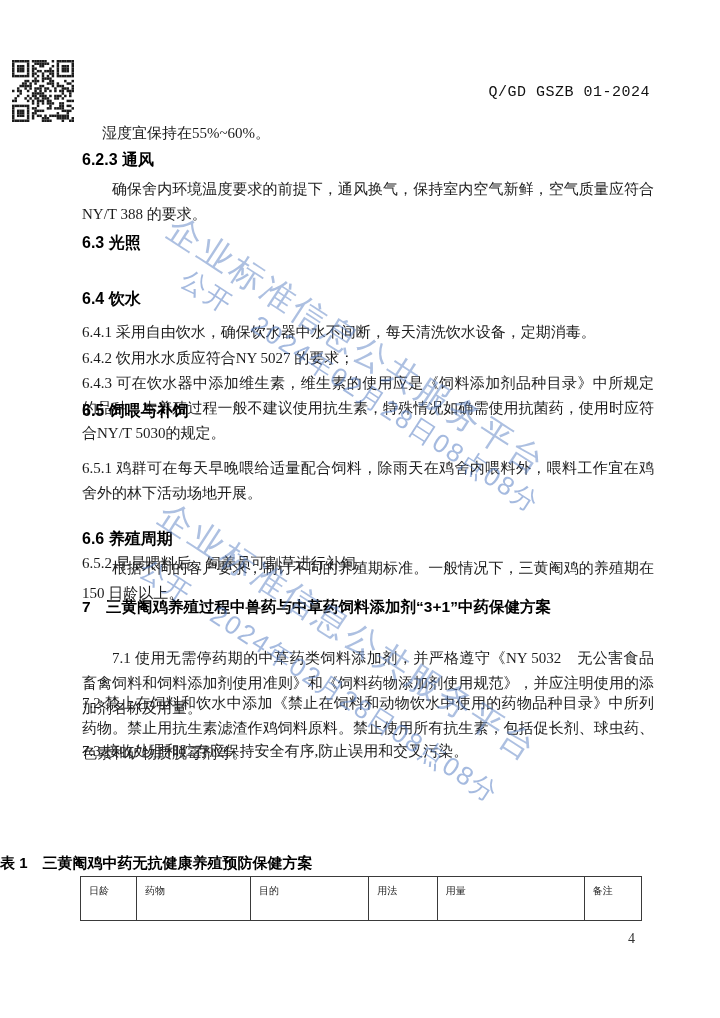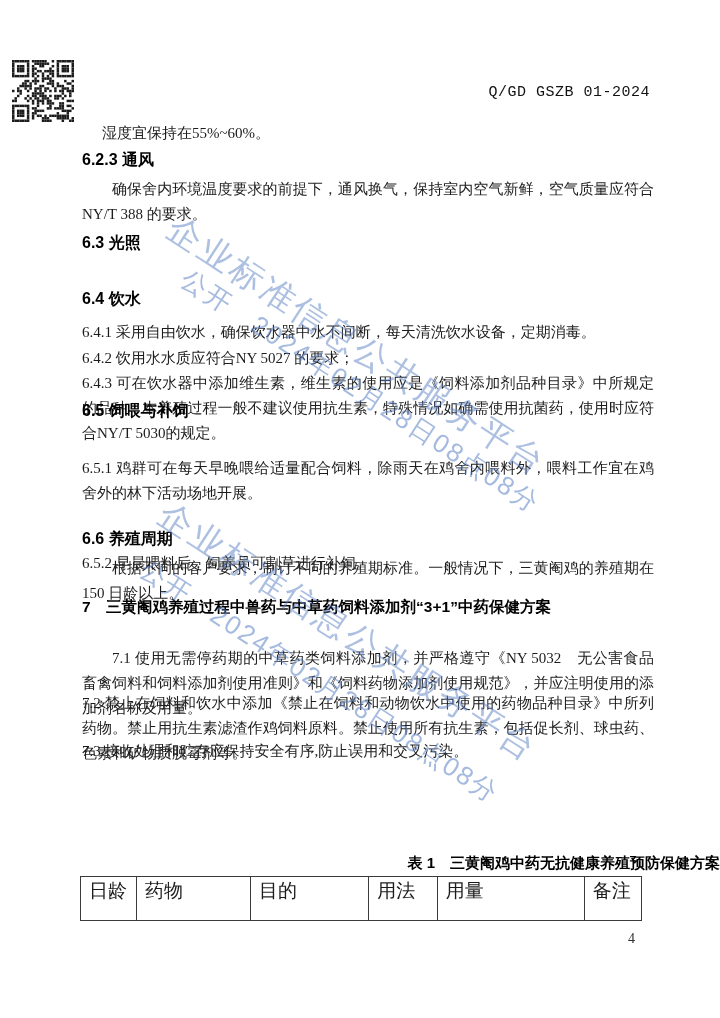--- a/index.html
+++ b/index.html
@@ -60,32 +60,32 @@
   #b-h66{top:530px;}
   #b-p66{top:556px;}
   #b-h7{top:598px;font-size:15.5px;}
   #b-p71{top:646px;}
   #b-i72{top:691px;}
   #b-i73{top:739px;}
   #b-i74{top:763px;}
   
   .tbl-title{
     position:absolute;left:0;top:854px;width:720px;
-    text-align:right;
+    text-align:left;
     font-family:"Liberation Sans","DejaVu Sans",sans-serif;
     font-weight:bold;font-size:15px;color:#000;
   }
   table.t1{
     position:absolute;left:80px;top:876px;width:562px;
     border-collapse:collapse;table-layout:fixed;
   }
   table.t1 td{
     border:1.5px solid #3a3a3a;
     height:26px;padding:1px 4px 16px 8px;
-    font-size:19px;color:#1c1c1c;
+    font-size:10px;color:#1c1c1c;
     font-family:"Liberation Serif","DejaVu Serif",serif;
     vertical-align:middle;
   }
   .page-num{
     position:absolute;left:628px;top:931px;
     font-size:14px;color:#333;
   }
 </style>
 </head>
 <body>

